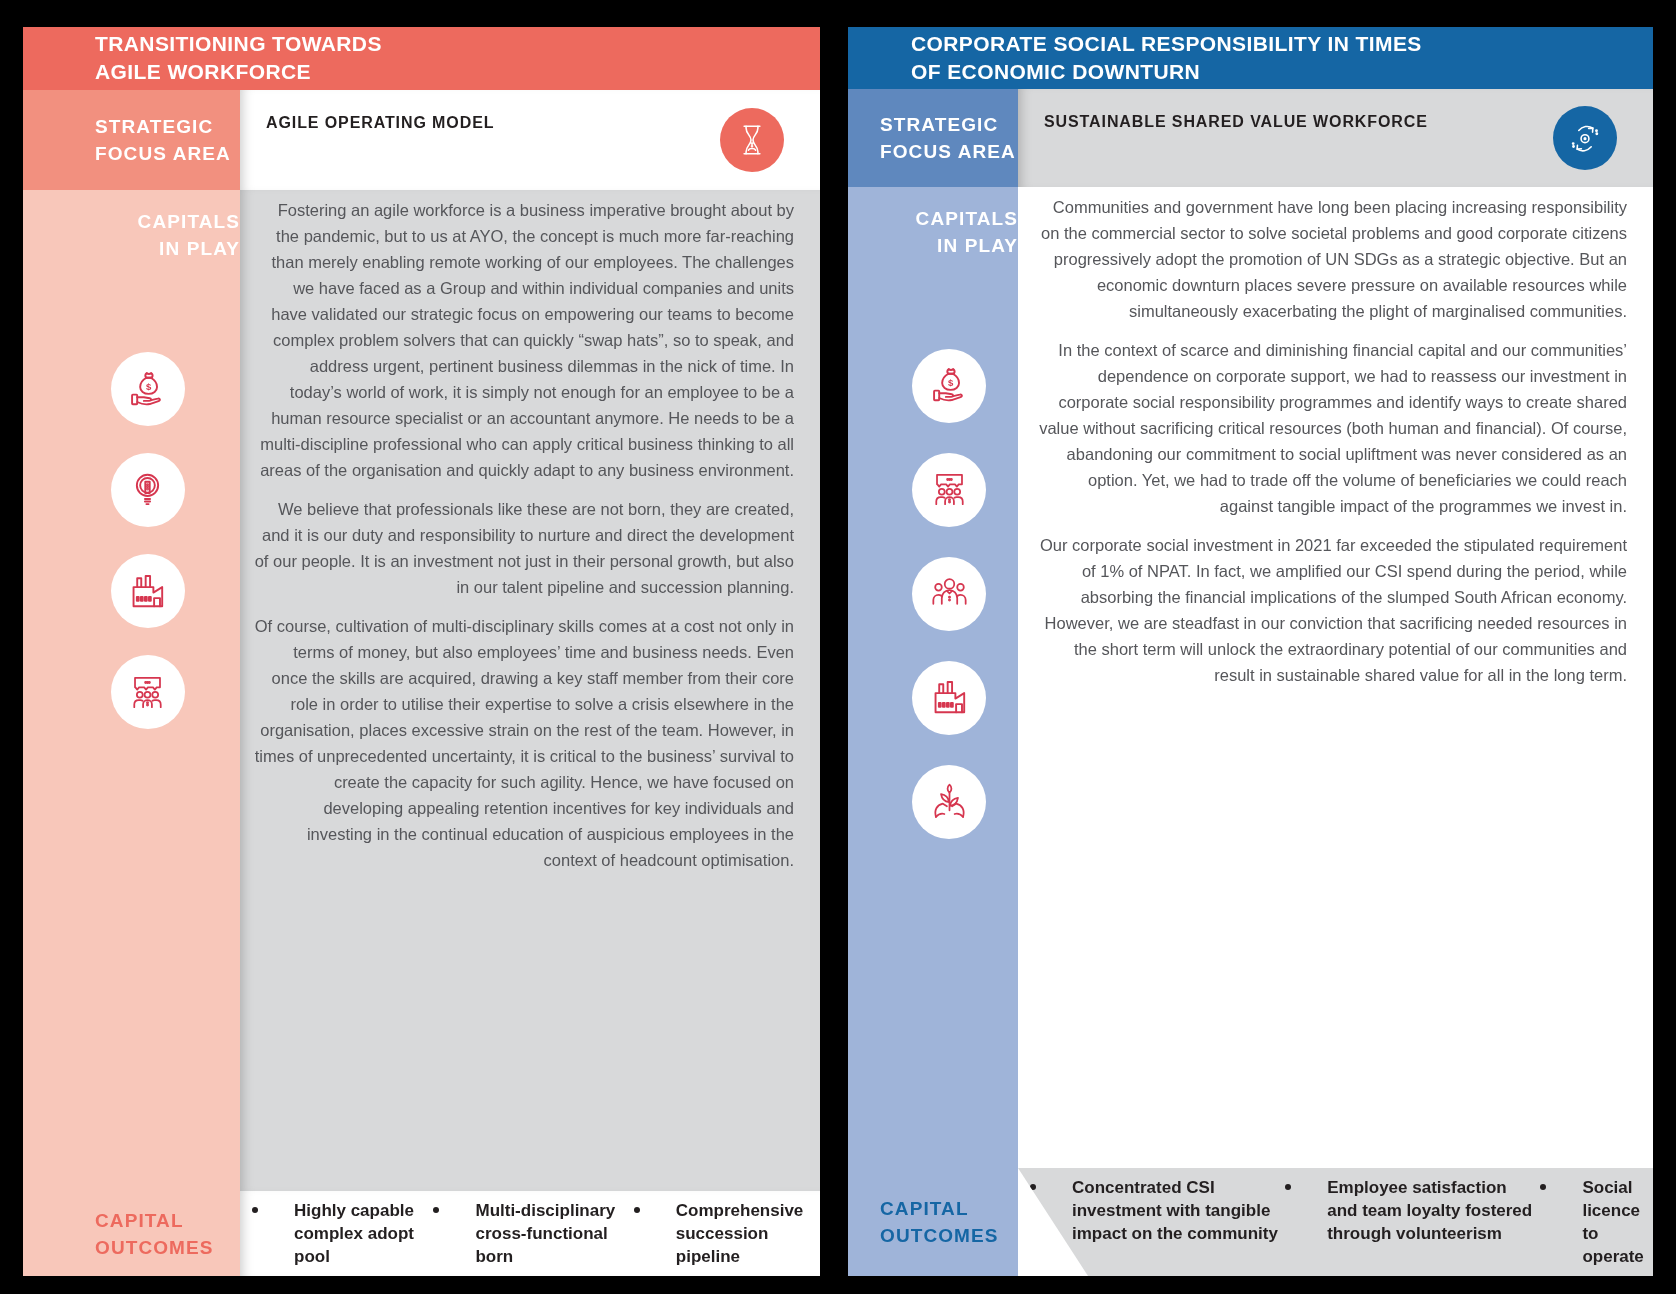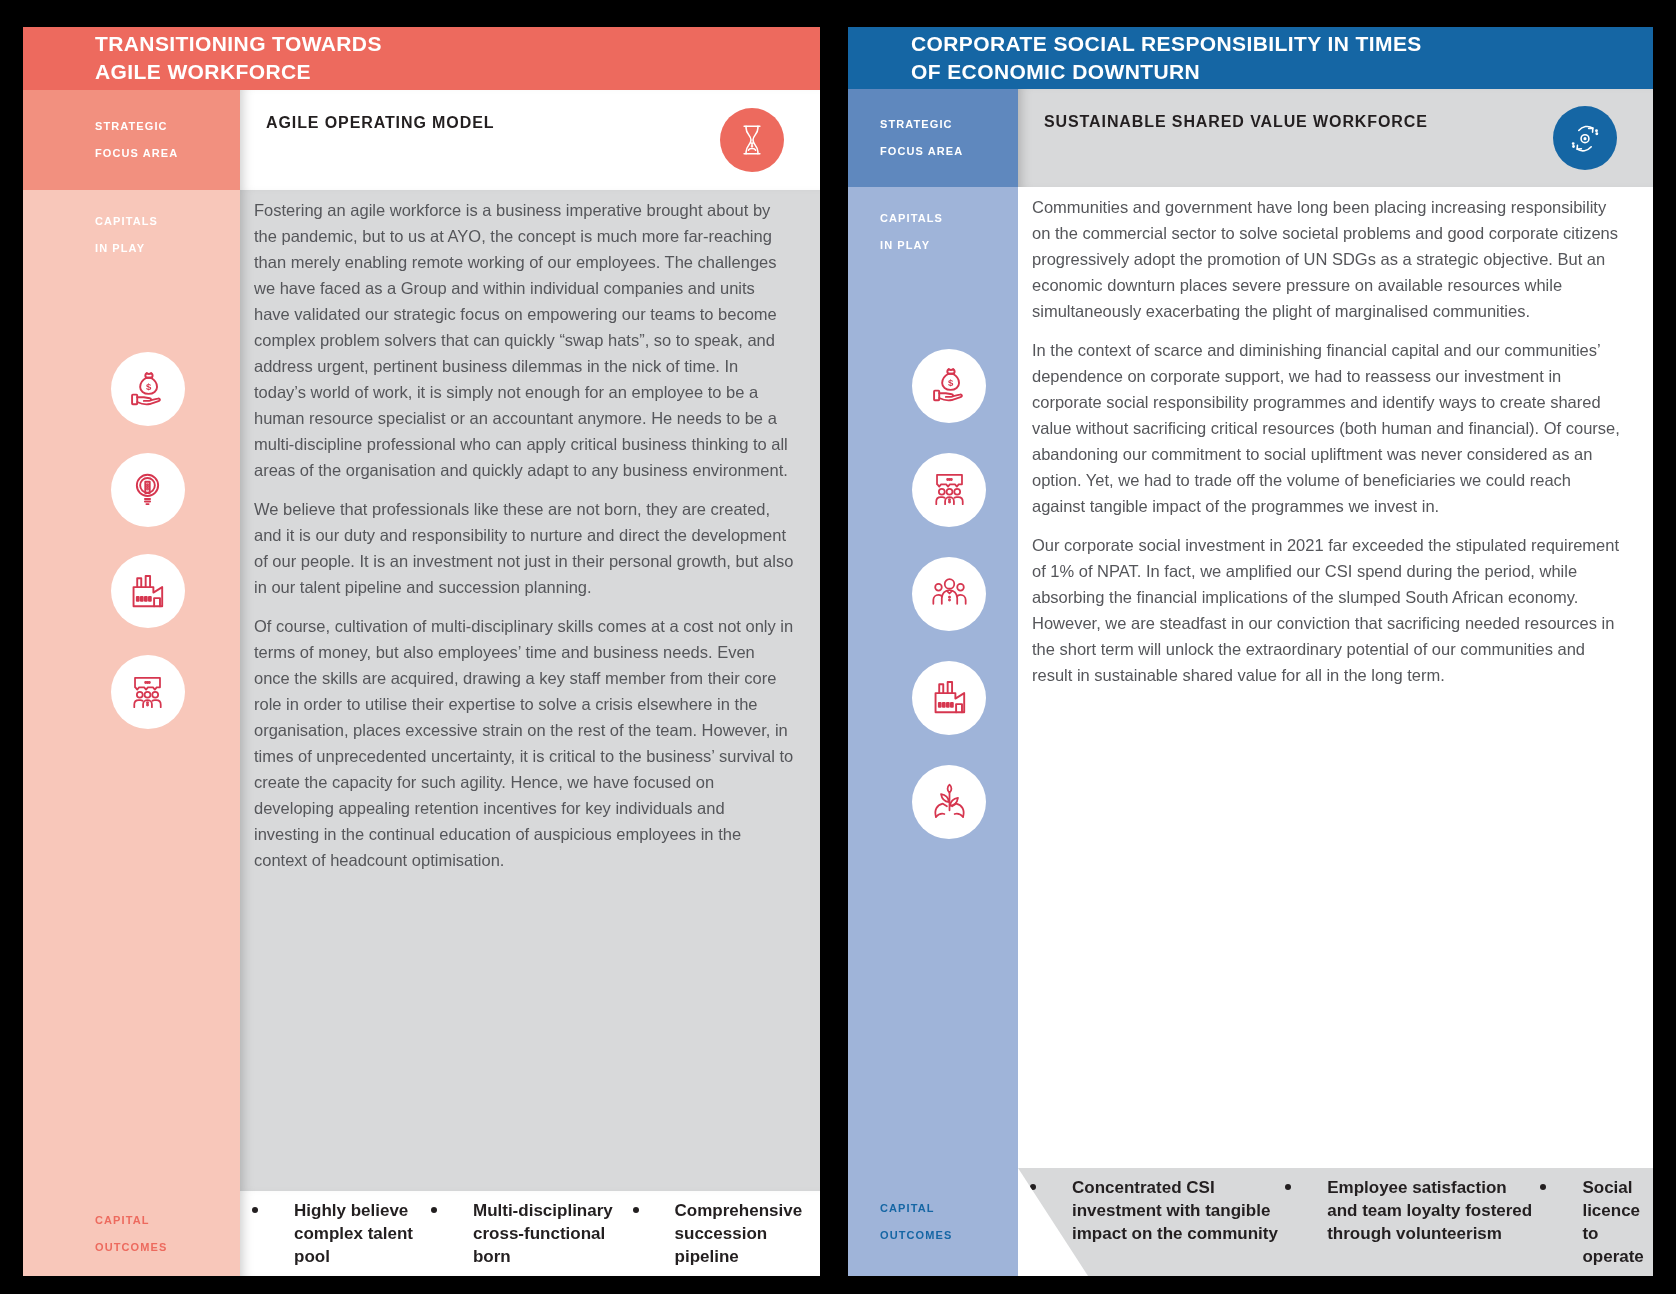--- a/index.html
+++ b/index.html
@@ -19,36 +19,36 @@
   .row { display:flex; }
   .sidebar { flex:0 0 auto; }
   .col-left  .sidebar { width:217px; }
   .col-right .sidebar { width:170px; }
   .content { flex:1 1 auto; position:relative; box-shadow: inset 10px 0 12px -8px rgba(0,0,0,.22); }
 
   
   .row-strategic { height:107px; }
   .col-left  .row-strategic .sidebar { background:var(--left_strategic_bg,#F2907F); }
   .col-right .row-strategic .sidebar { background:var(--right_strategic_bg,#5F88BE); }
-  .sidebar-label { color:#fff; font-size:11px; font-weight:bold; letter-spacing:1.1px; line-height:27px; white-space:pre-line; }
+  .sidebar-label { color:#fff; font-size:19px; font-weight:bold; letter-spacing:1.1px; line-height:27px; white-space:pre-line; }
   .row-strategic .sidebar { display:flex; align-items:center; }
   .col-left  .row-strategic .sidebar { padding-left:72px; }
   .col-right .row-strategic .sidebar { padding-left:32px; }
   .col-left  .row-strategic .content { background:#fff; }
   .col-right .row-strategic .content { background:var(--content_gray,#D8D9DA); }
   .strategic-title { position:absolute; left:26px; top:24px; font-size:16px; font-weight:bold;
     letter-spacing:.9px; color:var(--dark_text,#231F20); }
   .strategic-badge { position:absolute; right:36px; top:50%; transform:translateY(-50%);
     width:64px; height:64px; border-radius:50%; display:flex; align-items:center; justify-content:center; color:#fff; }
   .col-left  .strategic-badge { background:var(--left_header_bg,#ED6A5E); }
   .col-right .strategic-badge { background:var(--right_header_bg,#1566A4); }
   .strategic-badge svg { width:42px; height:42px; }
 
   
-  .row-body { height:1068px; }
+  .row-body { height:1068px;text-align:right; }
   .col-left  .row-body .sidebar { background:var(--left_capitals_bg,#F8C7BA); padding-top:18px; }
   .col-right .row-body .sidebar { background:var(--right_capitals_bg,#9FB4D9); padding-top:18px; }
   .col-left  .row-body .sidebar .sidebar-label { padding-left:72px; }
   .col-right .row-body .sidebar .sidebar-label { padding-left:32px; }
   .col-left  .row-body .content { background:var(--content_gray,#D8D9DA); }
   .col-right .row-body .content { background:#fff; box-shadow:none; }
   .icon-stack { margin-top:90px; display:flex; flex-direction:column; align-items:center; transform:translateX(16px); }
   .col-left  .icon-stack { gap:27px; }
   .col-right .icon-stack { gap:30px; }
   .capital-icon { width:74px; height:74px; border-radius:50%; background:#fff; color:var(--icon_line,#D6364F);
@@ -175,21 +175,21 @@
 
     <div class="row row-outcomes">
       <div class="sidebar">
         <div class="sidebar-label">CAPITAL
 OUTCOMES</div>
       </div>
       <div class="content">
         <ul class="outcome-list">
             <li class="outcome-item">
               <span class="outcome-dot"></span>
-              <span class="outcome-text">Highly believe complex talent pool</span>
+              <span class="outcome-text">Highly capable complex adopt pool</span>
             </li>
             <li class="outcome-item">
               <span class="outcome-dot"></span>
               <span class="outcome-text">Multi-disciplinary cross-functional born</span>
             </li>
             <li class="outcome-item">
               <span class="outcome-dot"></span>
               <span class="outcome-text">Comprehensive succession pipeline</span>
             </li>
           </ul>

